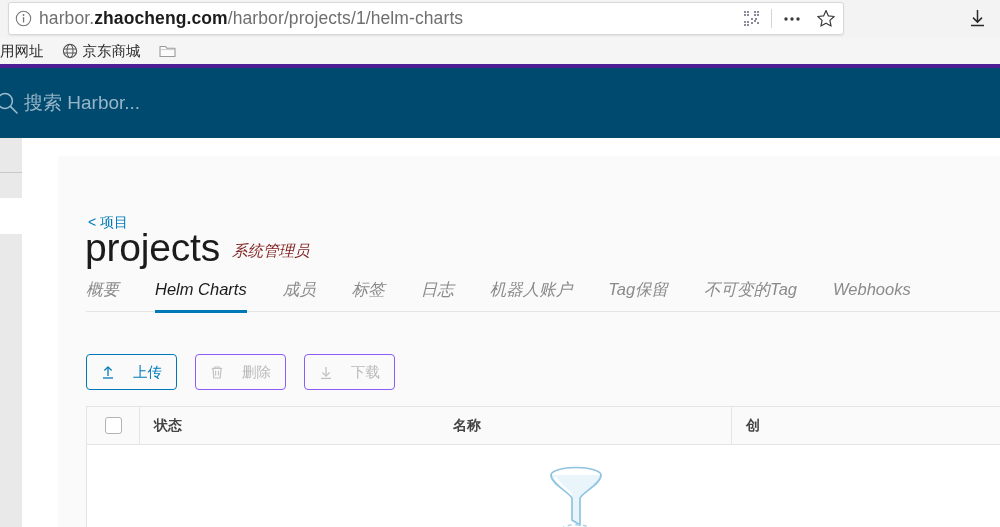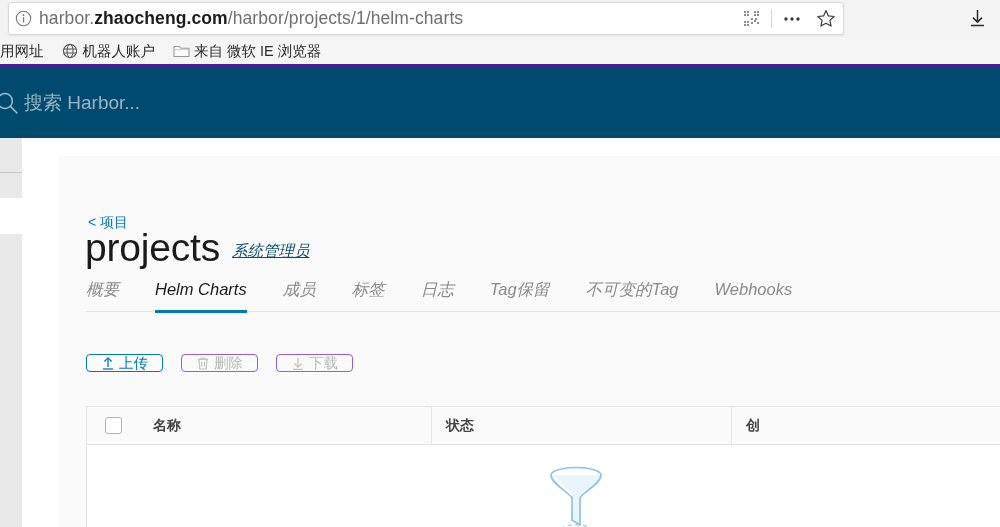--- a/index.html
+++ b/index.html
@@ -116,23 +116,22 @@
   }
   .title-row {
     position: absolute; left: 27px; top: 72px;
     display: flex; align-items: flex-end; gap: 12px;
   }
   .page-title {
     font-size: 39px; color: #1b1b1b; font-weight: 400;
     line-height: 1.05; letter-spacing: -.2px;
   }
   .page-subtitle {
-    font-size: 15.5px; color: #0c4a6e; padding-bottom: 7px;
+    font-size: 15.5px; color: #7f1d1d; padding-bottom: 7px;
     font-style: italic;
-    text-decoration: underline;
   }
 
   
   .tabbar {
     position: absolute; left: 28px; top: 124px;
     width: 950px; height: 32px;
     display: flex; align-items: flex-start;
     border-bottom: 1px solid #e4e4e4;
     font-style: italic;
   }
@@ -147,22 +146,22 @@
     color: #1b1b1b;
     border-bottom-color: #0079b8;
   }
 
   
   .action-row {
     position: absolute; left: 28px; top: 198px;
     display: flex; align-items: center; gap: 18px;
   }
   .btn {
-    display: inline-flex; align-items: center; gap: 4px;
-    height: 18px; padding: 0 14px;
+    display: inline-flex; align-items: center; gap: 18px;
+    height: 36px; padding: 0 14px;
     border-radius: 4px;
     font-size: 14.5px;
     background: transparent;
     white-space: nowrap;
   }
   .btn-outline {
     border: 1px solid #0079b8;
     color: #0079b8;
     cursor: pointer;
   }
@@ -280,30 +279,29 @@
       <span>用网址</span>
     </div>
     <div class="bm-item">
       <span class="bm-icon">
         <svg width="16" height="16" viewBox="0 0 16 16">
           <circle cx="8" cy="8" r="6.6" fill="none" stroke="#555" stroke-width="1.1"></circle>
           <ellipse cx="8" cy="8" rx="3" ry="6.6" fill="none" stroke="#555" stroke-width="1"></ellipse>
           <path d="M1.6 6 H14.4 M1.6 10 H14.4" stroke="#555" stroke-width="1"></path>
         </svg>
       </span>
-      <span>机器人账户</span>
+      <span>京东商城</span>
     </div>
     <div class="bm-item">
       <span class="bm-icon">
         <svg width="17" height="16" viewBox="0 0 17 16">
           <path d="M1 3.5 H6.4 L7.8 5.2 H16 V13.5 H1 Z" fill="#fbfbfb" stroke="#9a9a9a" stroke-width="1.1" stroke-linejoin="round"></path>
           <path d="M1 6.6 H16" stroke="#c6c6c6" stroke-width="0.9"></path>
         </svg>
       </span>
-      <span>来自 微软 IE 浏览器</span>
     </div>
   </div>
 </div>
 
 <div class="harbor-header"></div>
 
 <div class="search-box">
   <span class="search-icon">
     <svg width="26" height="26" viewBox="0 0 26 26">
       <circle cx="11" cy="11" r="7.4" fill="none" stroke="#9fbccd" stroke-width="1.5"></circle>
@@ -329,20 +327,21 @@
     <span class="page-title">projects</span>
     <span class="page-subtitle">系统管理员</span>
   </div>
 
   <div class="tabbar">
     <div class="tab">概要</div>
     <div class="tab active">Helm Charts</div>
     <div class="tab">成员</div>
     <div class="tab">标签</div>
     <div class="tab">日志</div>
+    <div class="tab">机器人账户</div>
     <div class="tab">Tag保留</div>
     <div class="tab">不可变的Tag</div>
     <div class="tab">Webhooks</div>
   </div>
 
   <div class="action-row">
     <div class="btn btn-outline">
       <span>
         <svg width="14" height="15" viewBox="0 0 14 15">
           <path d="M7 2 L7 11" stroke="#0079b8" stroke-width="1.3"></path>
@@ -375,22 +374,22 @@
       </span>
       <span>下载</span>
     </div>
   </div>
 
   <div class="table">
     <div class="thead">
       <div class="th th-check">
         <span class="checkbox"></span>
       </div>
+      <div class="th" style="width:300px">状态</div>
       <div class="th first" style="width:292px">名称</div>
-      <div class="th" style="width:300px">状态</div>
       <div class="th" style="width:44px">创</div>
     </div>
 
     <div class="tbody">
       <span class="empty-funnel">
         <svg width="62" height="72" viewBox="0 0 62 72">
           <ellipse cx="31" cy="13" rx="25" ry="7.5" fill="#ffffff" stroke="#8fc4e0" stroke-width="1.7"></ellipse>
           <path d="M6 13 C6 22 24 30 27 36 L27 58 L35 63 L35 36 C38 30 56 22 56 13" fill="#eaf5fb" stroke="#8fc4e0" stroke-width="1.7" stroke-linejoin="round"></path>
           <path d="M10 15 C12 21 22 27 27 33" fill="none" stroke="#ffffff" stroke-width="2.4"></path>
           <ellipse cx="31" cy="67" rx="14" ry="4.2" fill="none" stroke="#a9d3e8" stroke-width="1.5" stroke-dasharray="4 3.5"></ellipse>

